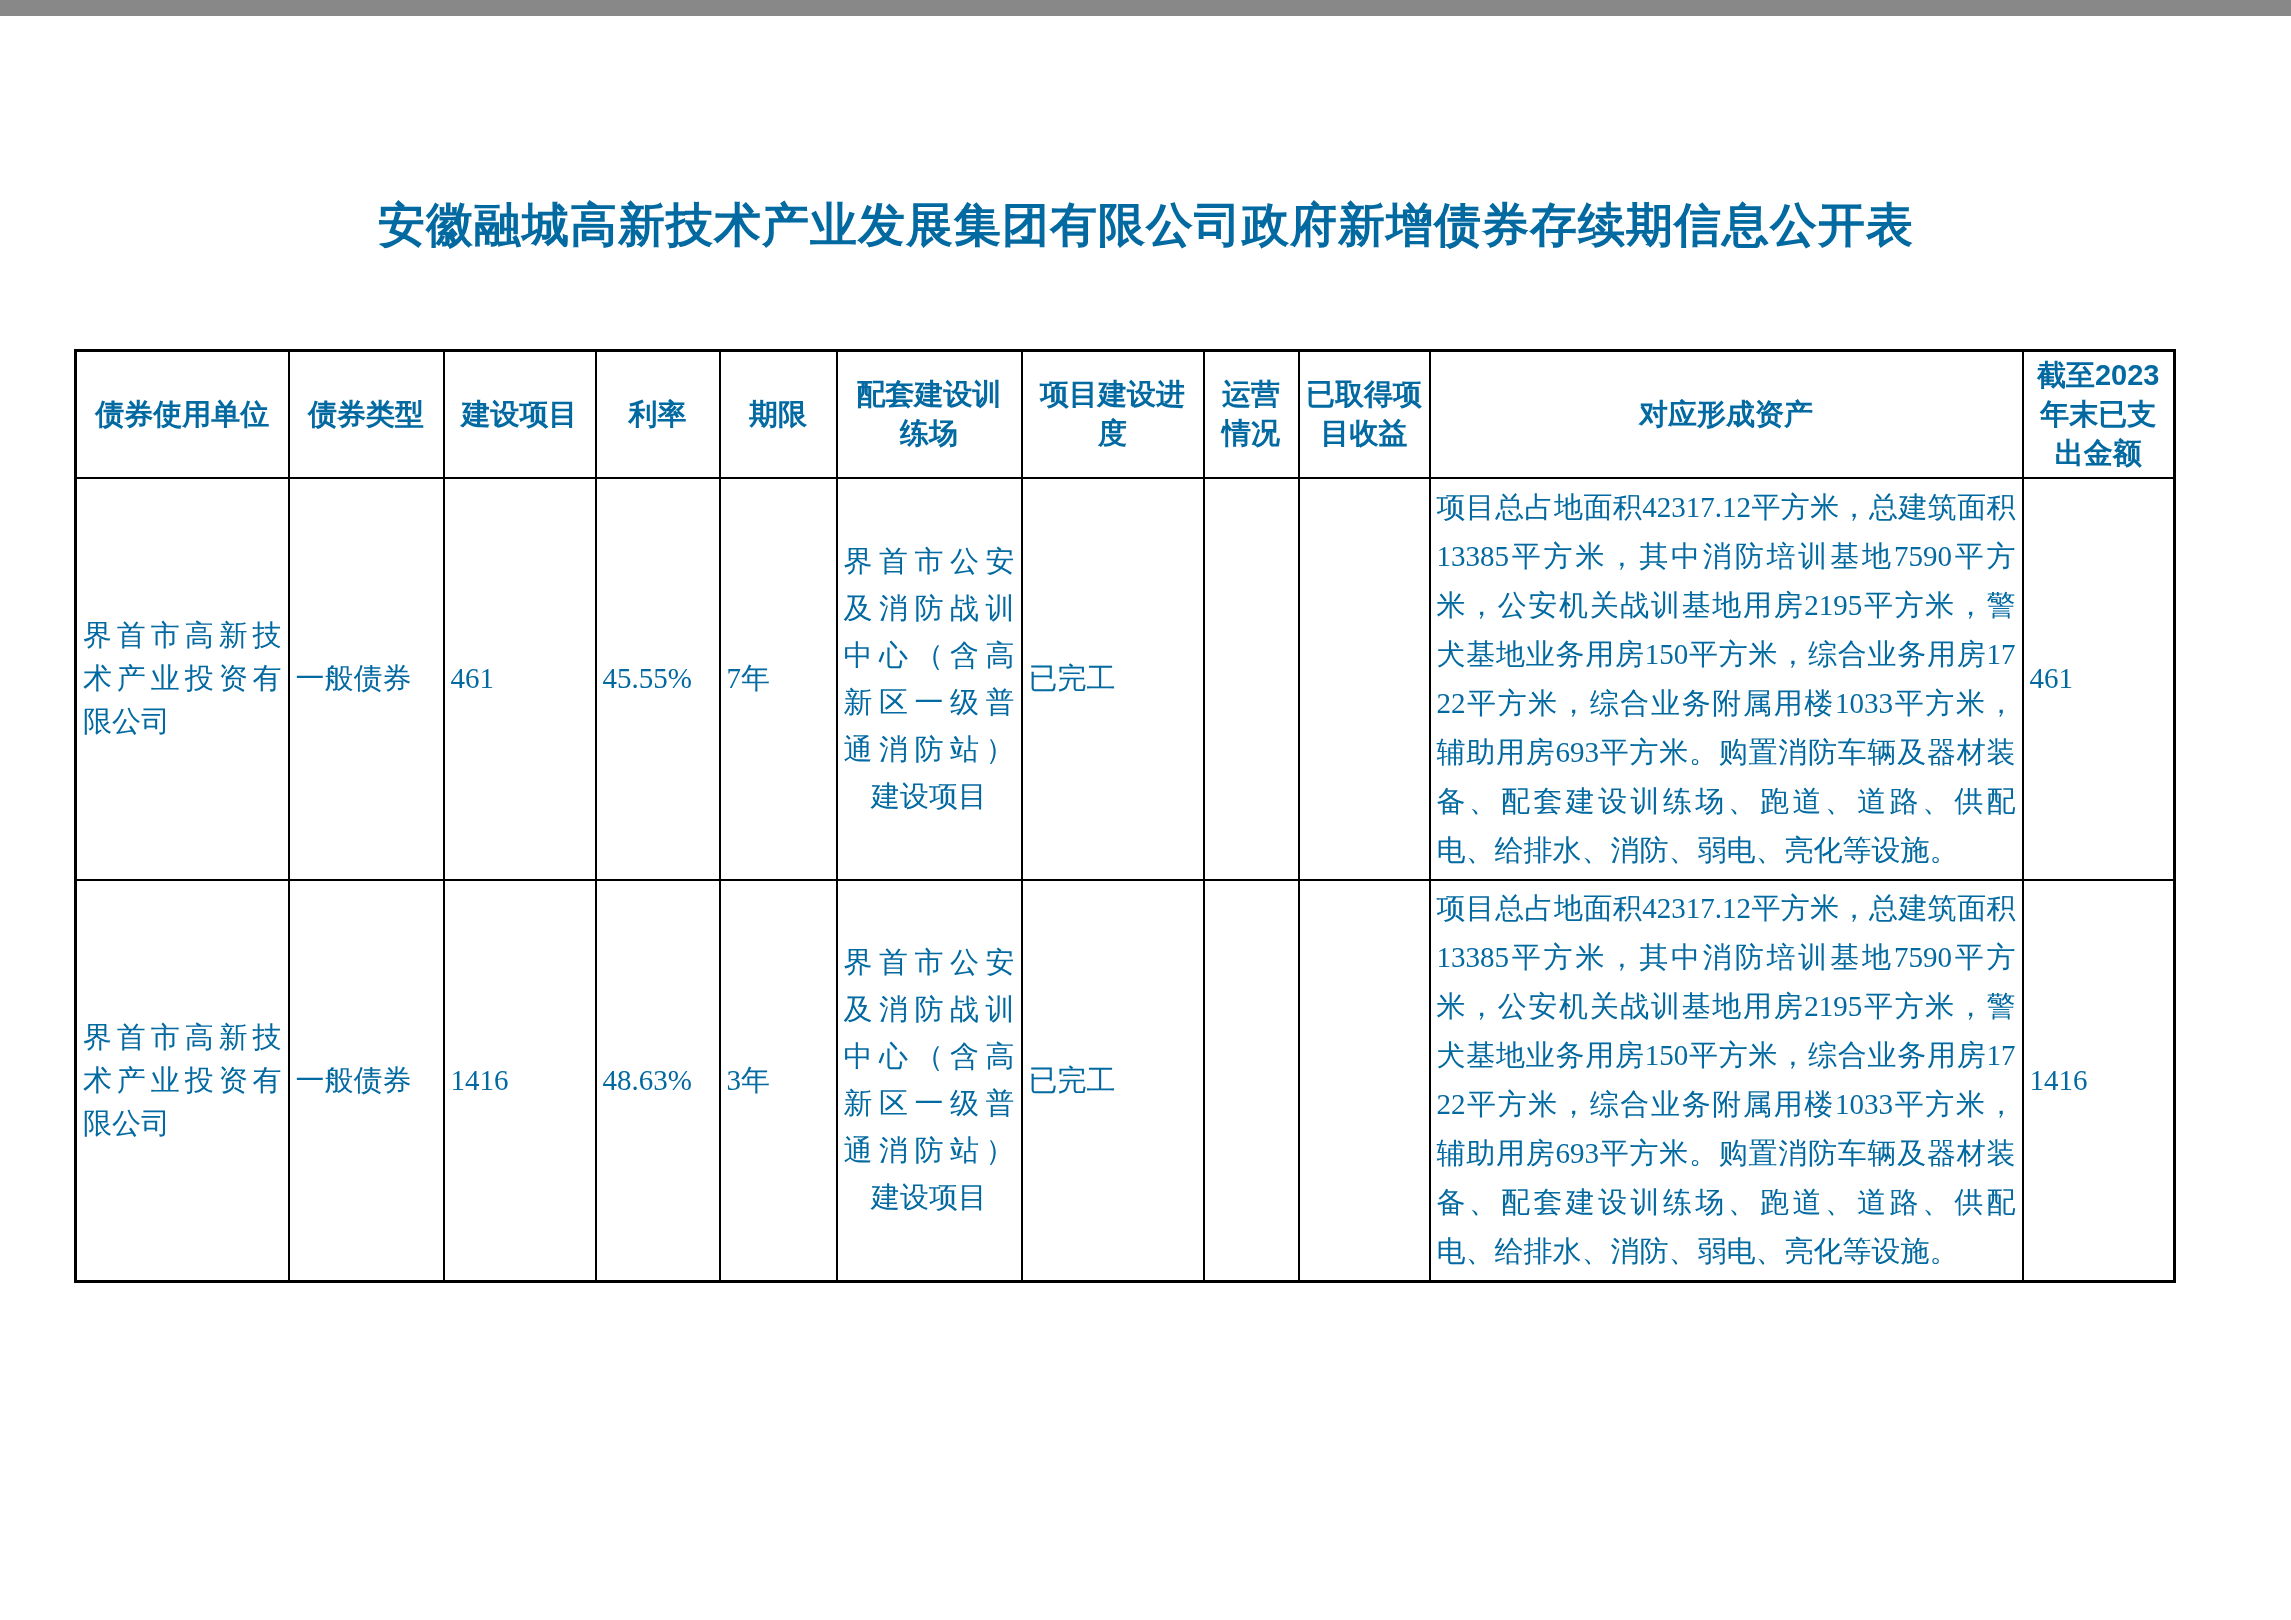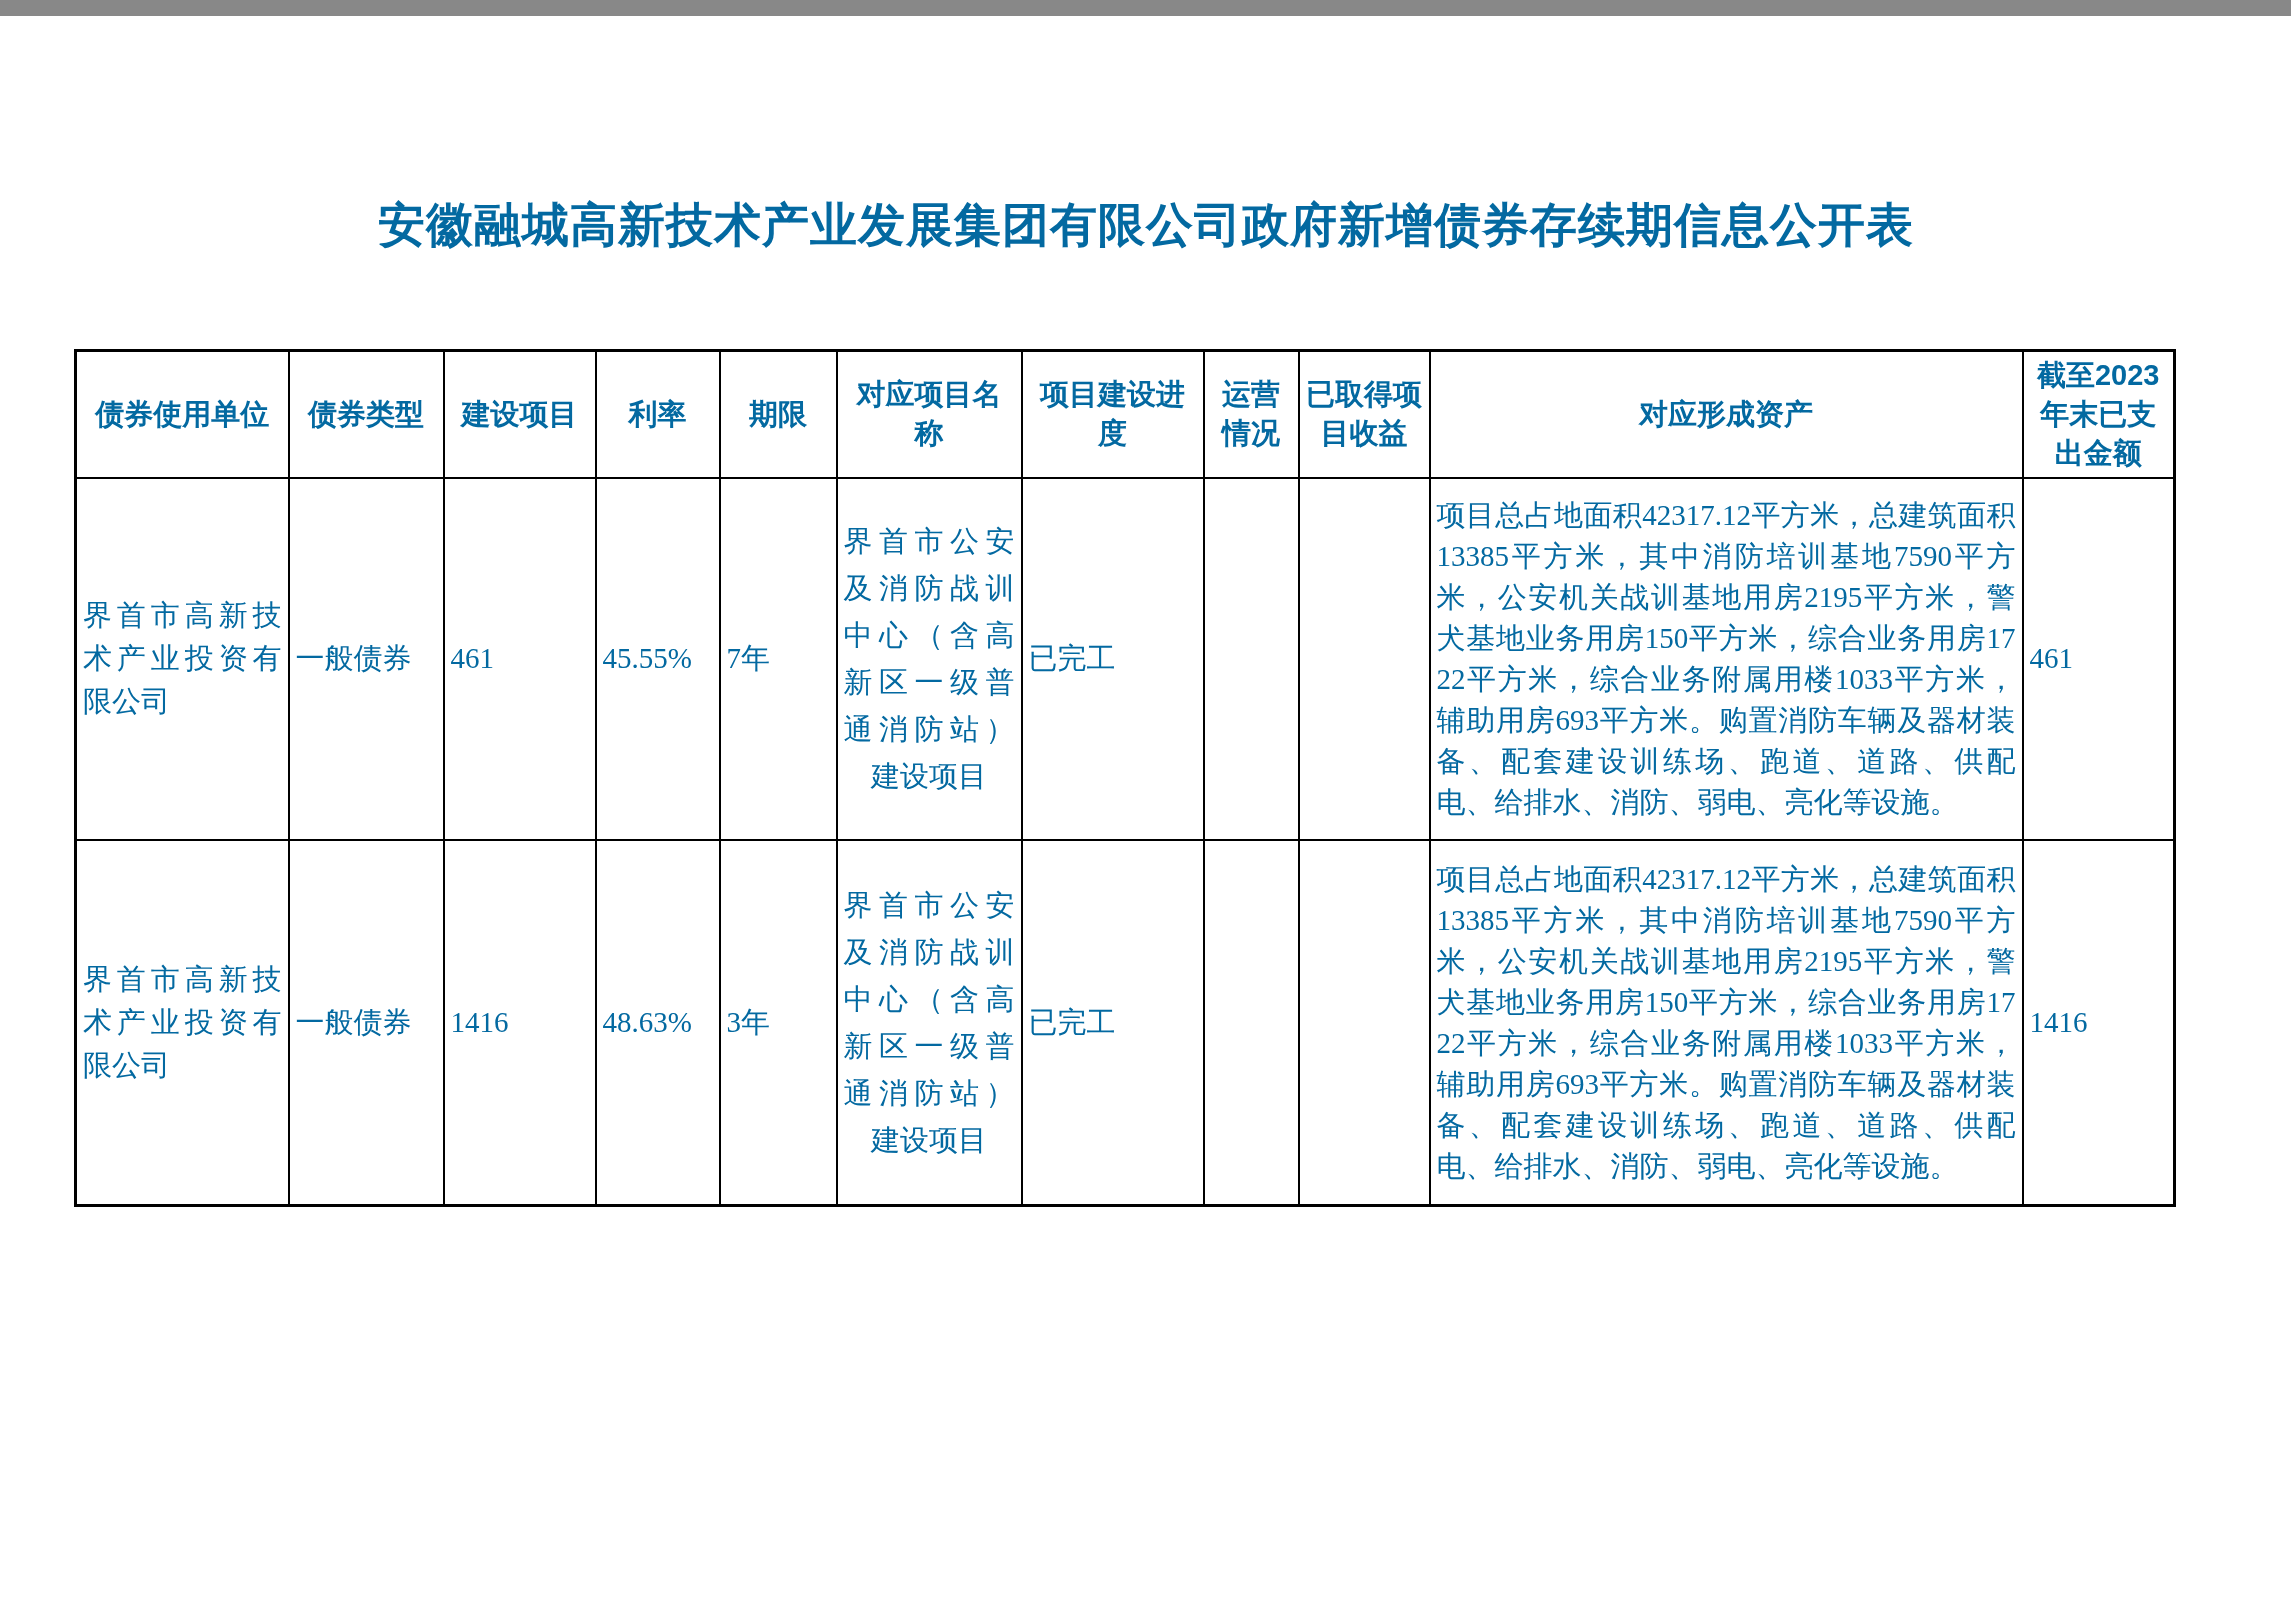--- a/index.html
+++ b/index.html
@@ -72,21 +72,21 @@
   }
   td.c-project {
     text-align: justify;
     text-align-last: center;
     line-height: 47px;
     padding: 3.9px 7.8px;
   }
   td.c-asset {
     text-align: justify;
     text-align-last: left;
-    line-height: 41px;
+    line-height: 49px;
     padding: 2px 7.8px;
     font-size: 29px;
     border-radius: 11px;
   }
   .page-footer {
     position: absolute;
     top: 1486px;
     left: 0;
     width: 100%;
     text-align: center;
@@ -116,21 +116,21 @@
       <col style="width:593px">
       <col style="width:152px">
     </colgroup>
     <tbody>
       <tr class="row-head">
         <th class="hcell">债券使用单位</th>
         <th class="hcell">债券类型</th>
         <th class="hcell">建设项目</th>
         <th class="hcell">利率</th>
         <th class="hcell">期限</th>
-        <th class="hcell">对应项目名称</th>
+        <th class="hcell">配套建设训练场</th>
         <th class="hcell">项目建设进度</th>
         <th class="hcell">运营情况</th>
         <th class="hcell">已取得项目收益</th>
         <th class="hcell">对应形成资产</th>
         <th class="hcell">截至2023年末已支出金额</th>
       </tr>
 
       <tr class="row-data-1">
         <td class="c-left">界首市高新技术产业投资有限公司</td>
         <td class="c-left">一般债券</td>

